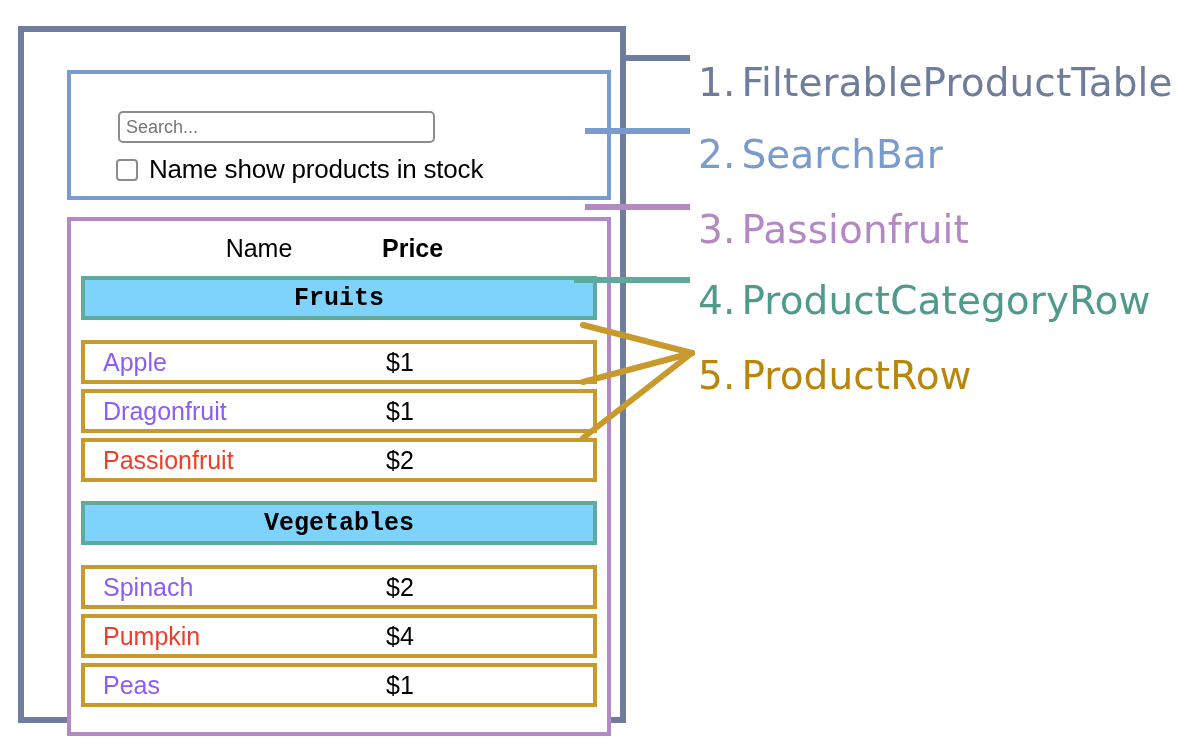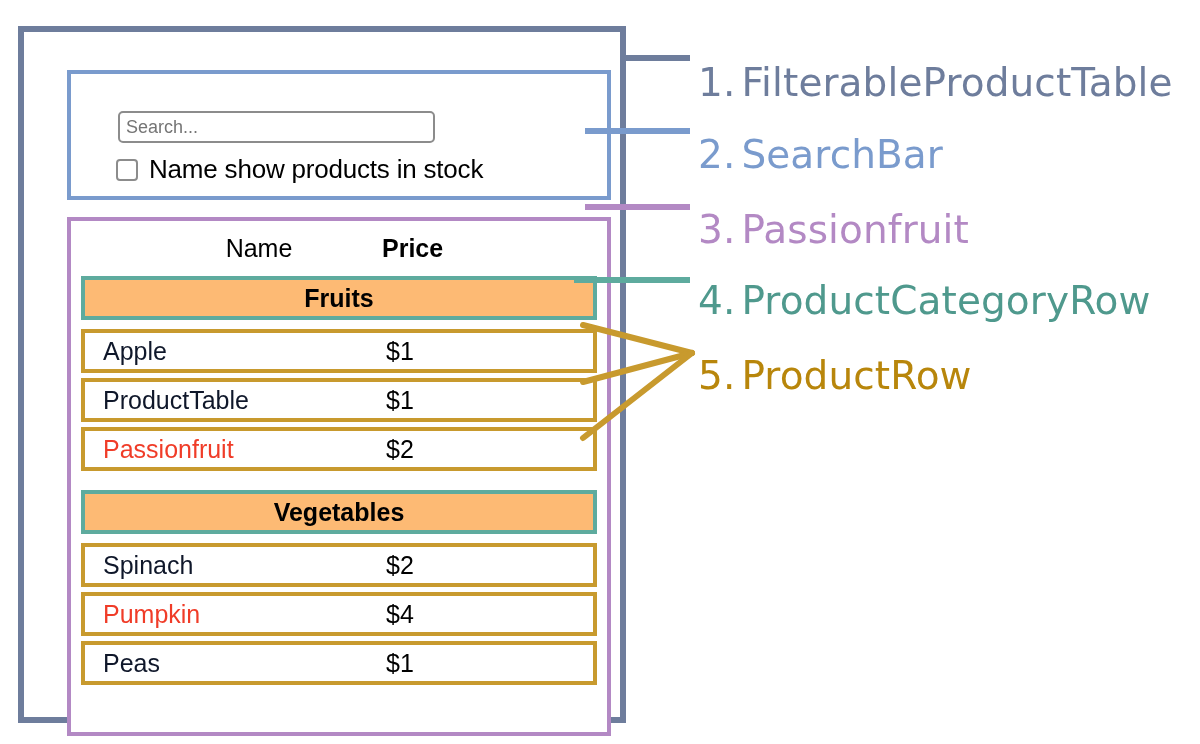--- a/index.html
+++ b/index.html
@@ -130,25 +130,26 @@
     left: 10px;
     top: 55px;
     width: 516px;
   }
 
   
   .category-row {
     box-sizing: border-box;
     height: 44px;
     border: 4px solid #5eab9e;
-    background: #fdba74;
+    background: #7dd3fc;
     display: flex;
     align-items: center;
     justify-content: center;
-    margin-bottom: 9px;
+    margin-bottom: 20px;
+    font-family: Liberation Mono, monospace;
   }
   .category-row .cat-label {
     font-size: 25px;
     font-weight: bold;
     color: #000000;
   }
 
   
   .product-row {
     position: relative;
@@ -157,21 +158,21 @@
     border: 4px solid #c89a2e;
     background: #ffffff;
     margin-bottom: 5px;
   }
   .product-row .pr-name {
     position: absolute;
     left: 18px;
     top: 50%;
     transform: translateY(-50%);
     font-size: 25px;
-    color: #0f172a;
+    color: #8b5cf6;
     white-space: nowrap;
   }
   .product-row .pr-name.out-of-stock {
     color: #f03c28;
   }
   .product-row .pr-price {
     position: absolute;
     left: 301px;
     top: 50%;
     transform: translateY(-50%);
@@ -232,21 +233,21 @@
         <div class="category-row">
           <span class="cat-label">Fruits</span>
         </div>
 
         <div class="product-row">
           <span class="pr-name">Apple</span>
           <span class="pr-price">$1</span>
         </div>
 
         <div class="product-row">
-          <span class="pr-name">ProductTable</span>
+          <span class="pr-name">Dragonfruit</span>
           <span class="pr-price">$1</span>
         </div>
 
         <div class="product-row">
           <span class="pr-name out-of-stock">Passionfruit</span>
           <span class="pr-price">$2</span>
         </div>
 
         <div class="group-gap"></div>
 

